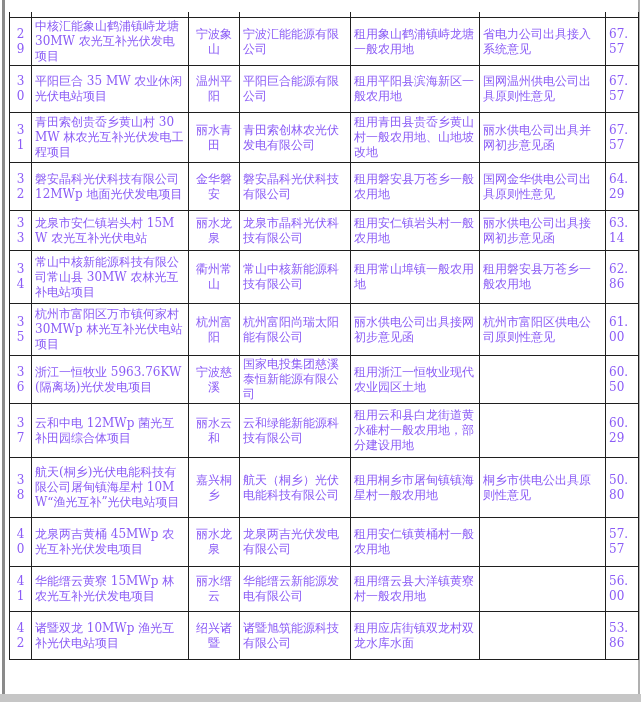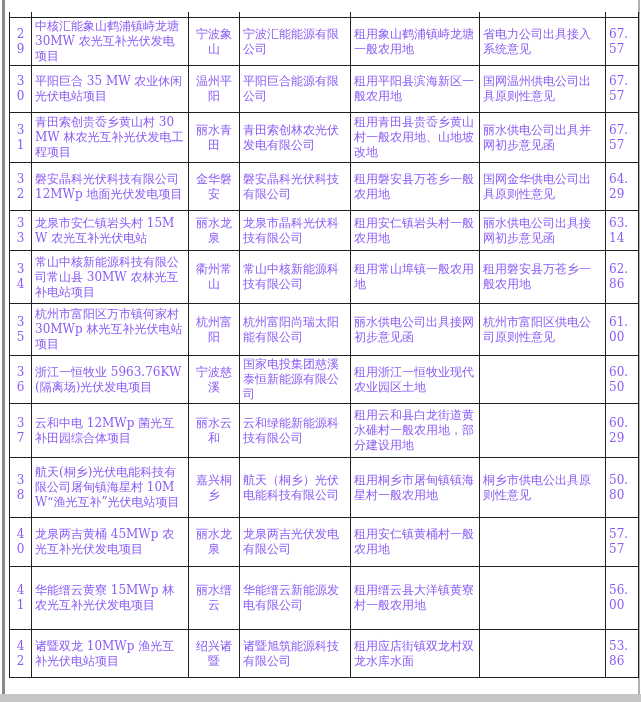--- a/index.html
+++ b/index.html
@@ -163,21 +163,21 @@
         </tr>
         <tr style="height: 49px;">
           <td class="c-no">40</td>
           <td class="c-project">龙泉两吉黄桶 45MWp 农光互补光伏发电项目</td>
           <td class="c-loc">丽水龙泉</td>
           <td class="c-company">龙泉两吉光伏发电有限公司</td>
           <td class="c-land">租用安仁镇黄桶村一般农用地</td>
           <td class="c-opinion"></td>
           <td class="c-score">57.57</td>
         </tr>
-        <tr style="height: 63px;">
+        <tr style="height: 45px;">
           <td class="c-no">41</td>
           <td class="c-project">华能缙云黄寮 15MWp 林农光互补光伏发电项目</td>
           <td class="c-loc">丽水缙云</td>
           <td class="c-company">华能缙云新能源发电有限公司</td>
           <td class="c-land">租用缙云县大洋镇黄寮村一般农用地</td>
           <td class="c-opinion"></td>
           <td class="c-score">56.00</td>
         </tr>
         <tr style="height: 48px;">
           <td class="c-no">42</td>

